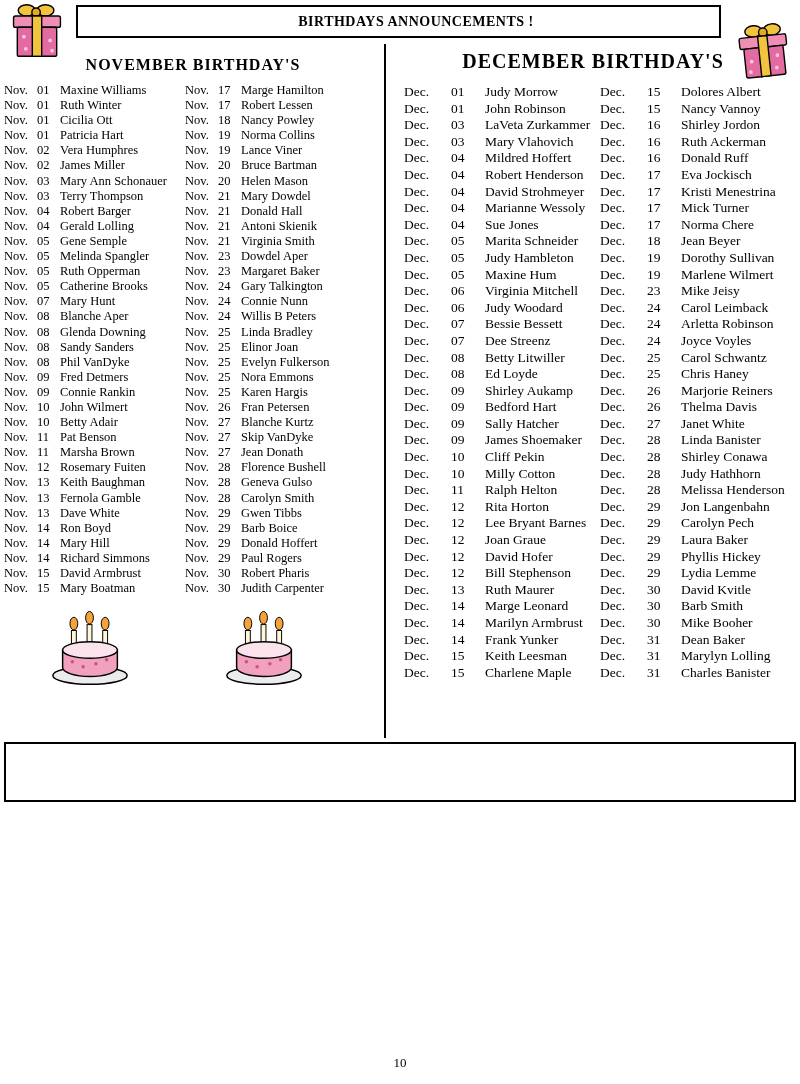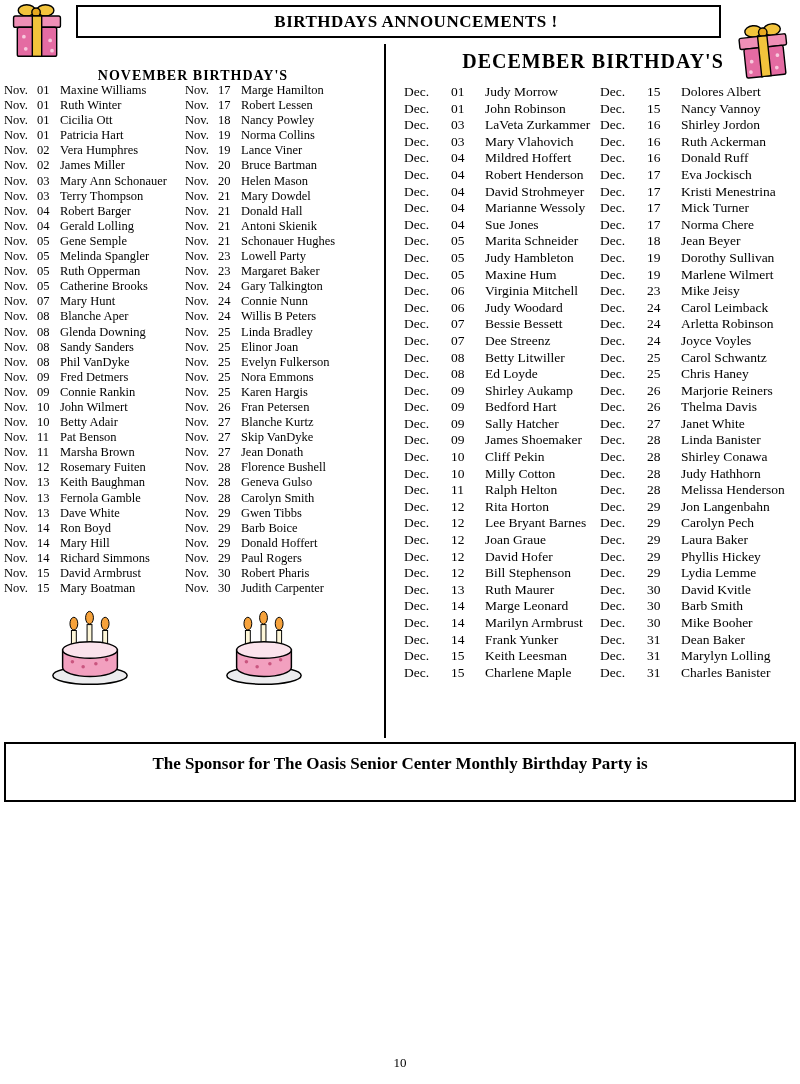--- a/index.html
+++ b/index.html
@@ -1,28 +1,28 @@
 <!DOCTYPE html>
 <html><head>
 <meta charset="utf-8">
 <style>
   * { margin:0; padding:0; box-sizing:border-box; }
   html,body { width:800px; height:1084px; background:#ffffff; color:#000;
               font-family:"Liberation Serif", serif; position:relative; overflow:hidden; }
 
   #title-banner { position:absolute; left:76px; top:5px; width:645px; height:33px;
                   border:2px solid #000; display:flex; align-items:center; justify-content:center; }
-  #title-banner .title-text { font-weight:bold; font-size:17px; letter-spacing:0.5px;margin-left:35px; }
+  #title-banner .title-text { font-weight:bold; font-size:14px; letter-spacing:0.5px;margin-left:35px; }
 
   .gift { position:absolute; }
   #gift-left { left:6px; top:1px; }
   #gift-right { left:733px; top:21px; transform:scaleX(-1) rotate(6deg); }
 
   .section-heading { position:absolute; text-align:center; font-weight:bold; letter-spacing:1px; }
-  #nov-heading { left:4px;  top:68px; width:378px; font-size:14px; }
+  #nov-heading { left:4px;  top:56px; width:378px; font-size:16px; }
   #dec-heading { left:390px; top:50px; width:406px; font-size:20px; }
 
   #column-divider { position:absolute; left:384px; top:44px; height:694px; width:0;
                     border-left:2px solid #000; }
 
   .list { position:absolute; display:flex; flex-direction:column; }
   .row { display:grid; align-items:baseline; white-space:nowrap; }
   .nov-list .row { grid-template-columns:33px 23px auto; height:15.1px; font-size:12.5px; }
   .dec-list .row { grid-template-columns:47px 34px auto; height:16.6px; font-size:13.5px; }
   #nov-col1 { left:4px;   top:83px; width:180px; }
@@ -345,27 +345,27 @@
 
     <div class="row">
       <span class="m">Nov.</span>
       <span class="d">21</span>
       <span class="n">Antoni Skienik</span>
     </div>
 
     <div class="row">
       <span class="m">Nov.</span>
       <span class="d">21</span>
-      <span class="n">Schonauer Hughes</span>
+      <span class="n">Virginia Smith</span>
     </div>
 
     <div class="row">
       <span class="m">Nov.</span>
       <span class="d">23</span>
-      <span class="n">Lowell Party</span>
+      <span class="n">Dowdel Aper</span>
     </div>
 
     <div class="row">
       <span class="m">Nov.</span>
       <span class="d">23</span>
       <span class="n">Margaret Baker</span>
     </div>
 
     <div class="row">
       <span class="m">Nov.</span>
@@ -960,16 +960,15 @@
     <path d="M17 40 v18 a28 9 0 0 0 56 0 v-18 z" fill="#f2a0bf" stroke="#000" stroke-width="1.5"></path>
     <ellipse cx="45" cy="40" rx="28" ry="8.5" fill="#fbe3ec" stroke="#000" stroke-width="1.5"></ellipse>
     <circle cx="27" cy="52" r="1.8" fill="#c9557f"></circle>
       <circle cx="38" cy="57" r="1.8" fill="#c9557f"></circle>
     <circle cx="51" cy="54" r="1.8" fill="#c9557f"></circle>
       <circle cx="62" cy="50" r="1.8" fill="#c9557f"></circle>
   </svg>
 </span>
 
 <div id="sponsor-box">
-  <div class="sponsor-line">The Sponsor for The Oasis Senior Center Monthly Birthday Party is</div>
 </div>
 
 <div id="page-number">10</div>
 
 </body></html>

